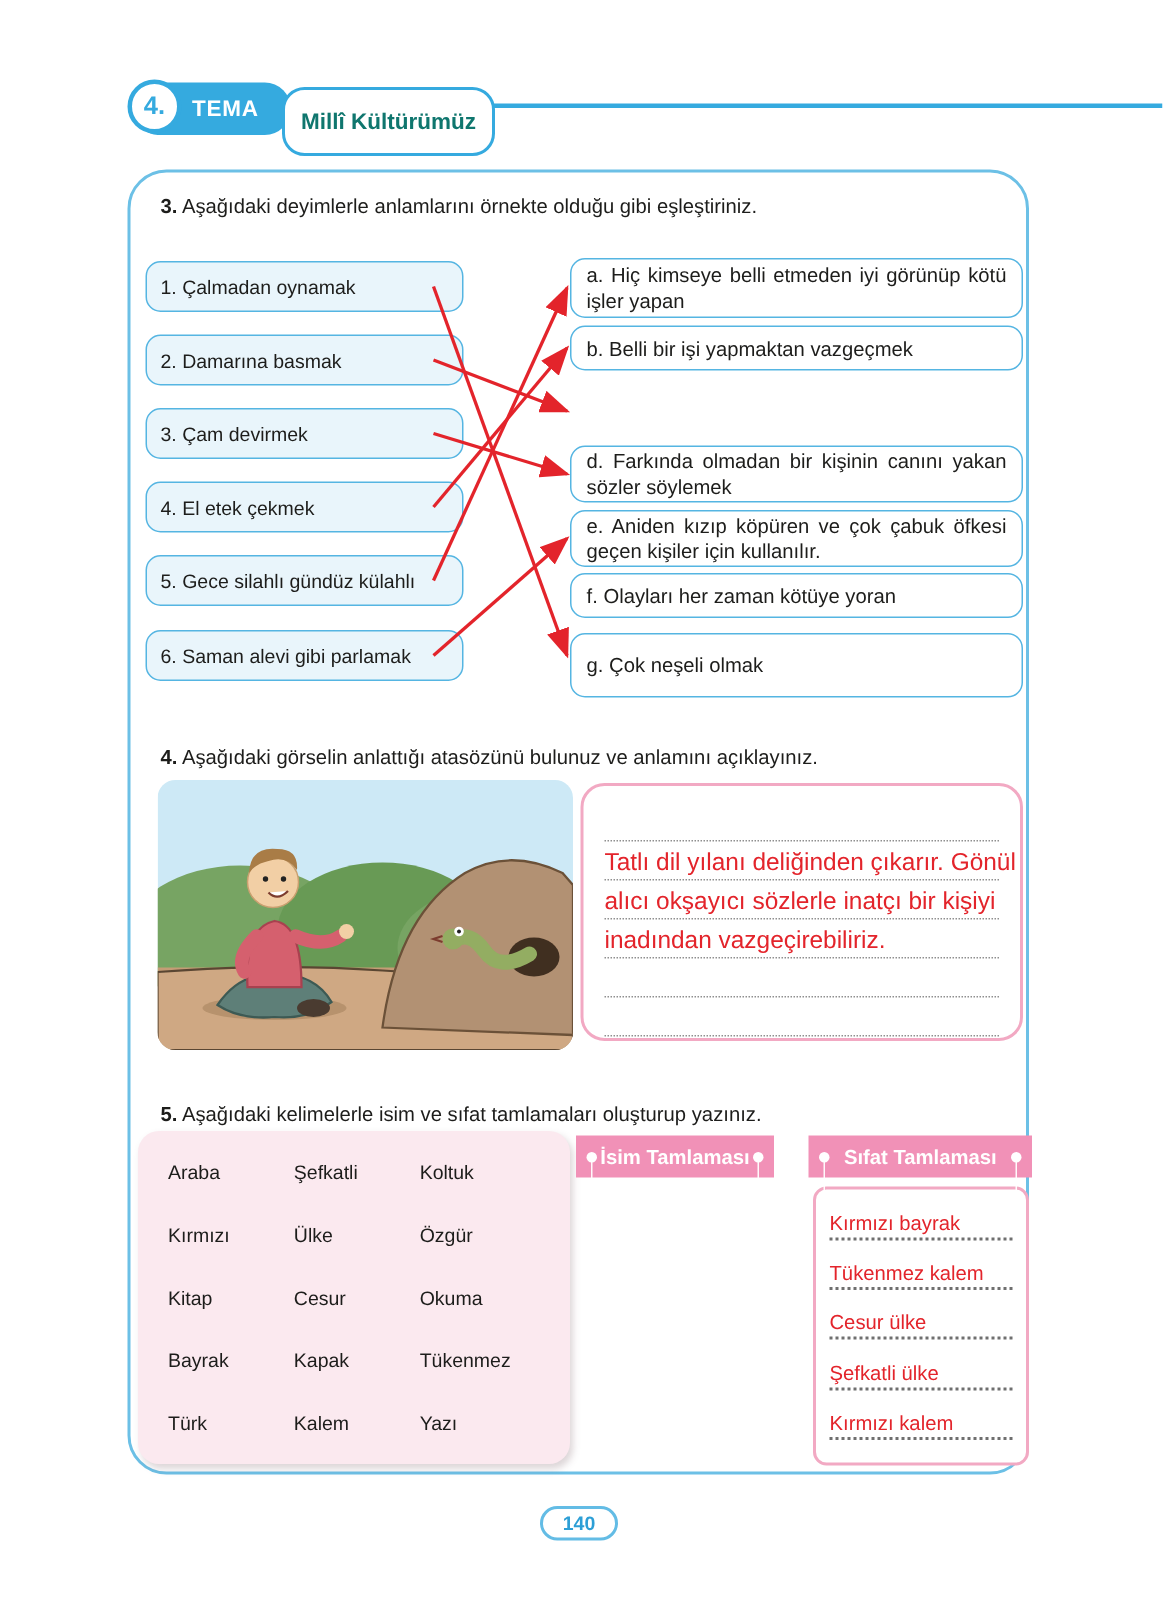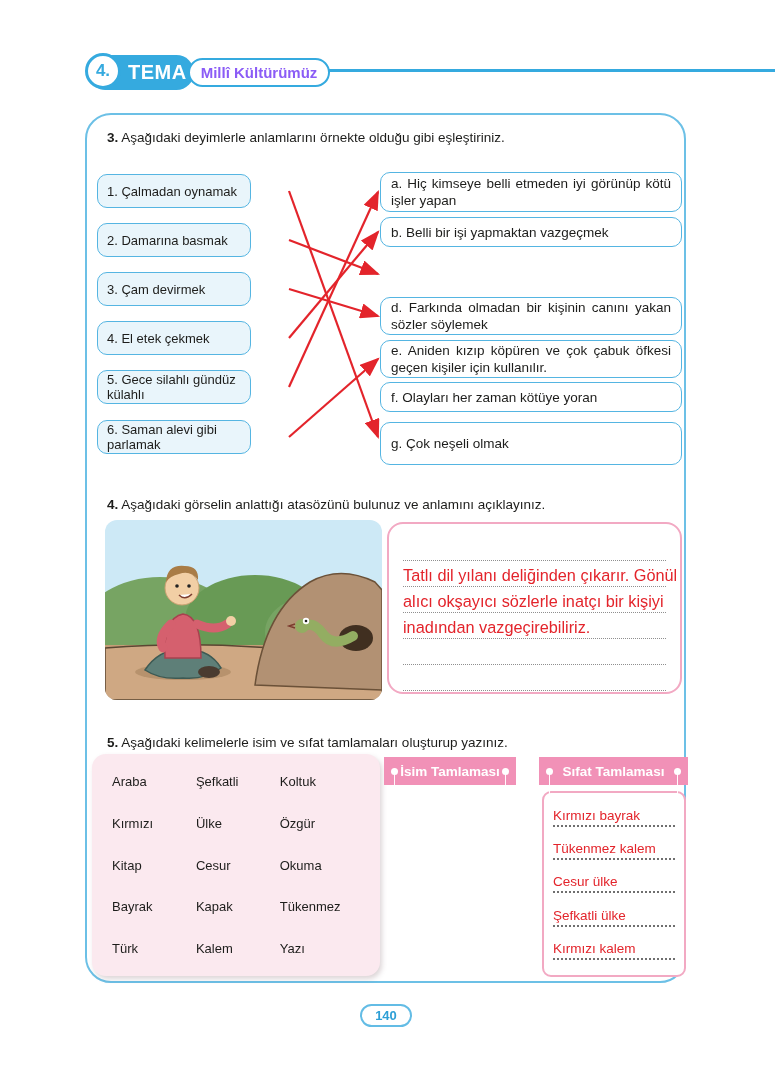--- a/index.html
+++ b/index.html
@@ -6,34 +6,34 @@
   html,body { background:#fff; }
   body {
     width:775px; height:1077px; position:relative;
     font-family:"Liberation Sans", sans-serif; color:#1d1d1b;
     overflow:hidden;
   }
   
   .hdr-line { position:absolute; left:200px; top:69px; width:575px; height:3px; background:#35aadf; z-index:0; }
   .hdr-blob { position:absolute; left:92px; top:55px; width:102px; height:35px; background:#35aadf;
     border-radius:18px 24px 24px 18px; z-index:1; display:flex; align-items:center; }
-  .hdr-blob span { margin-left:36px; color:#fff; font-weight:bold; font-size:20px; letter-spacing:.5px; }
+  .hdr-blob span { margin-left:36px; color:#fff; font-weight:bold; font-size:15px; letter-spacing:.5px; }
   .hdr-circle { position:absolute; left:85px; top:53px; width:36px; height:36px; background:#fff;
     border:3px solid #35aadf; border-radius:50%; color:#35aadf; font-weight:bold; font-size:17px;
     display:flex; align-items:center; justify-content:center; z-index:2; }
-  .hdr-pill { position:absolute; left:188px; top:58px; width:142px; height:29px; background:#fff;
-    border:2.5px solid #35aadf; border-radius:15px; color:#8b5cf6; font-weight:bold; font-size:15px;
+  .hdr-pill { position:absolute; left:188px; top:58px; width:142px; height:46px; background:#fff;
+    border:2.5px solid #35aadf; border-radius:15px; color:#0f766e; font-weight:bold; font-size:15px;
     display:flex; align-items:center; justify-content:center; z-index:2; }
   
   .main-frame { position:absolute; left:85px; top:113px; width:601px; height:870px;
     border:2px solid #6cc0e6; border-radius:26px; background:#fff; }
   .instr { position:absolute; font-size:13.5px; color:#1d1d1b; }
   .instr b { font-weight:bold; }
   
-  .left-box { position:absolute; left:10px; width:154px; height:34px; background:#e9f5fb;
+  .left-box { position:absolute; left:10px; width:212px; height:34px; background:#e9f5fb;
     border:1.5px solid #55b5e2; border-radius:10px; display:flex; align-items:center;
     padding-left:9px; font-size:13px; z-index:2; }
   .right-box { position:absolute; left:293px; width:302px; background:#fff;
     border:1.5px solid #55b5e2; border-radius:10px; padding:2px 10px; font-size:13.5px;
     line-height:1.26; display:flex; flex-direction:column; justify-content:center;
     text-align:justify; z-index:2; }
   #arrows-svg { position:absolute; left:0; top:0; z-index:3; pointer-events:none; }
   
   .illu-wrap { position:absolute; left:18px; top:405px; width:277px; height:180px;
     border-radius:12px; overflow:hidden; }

